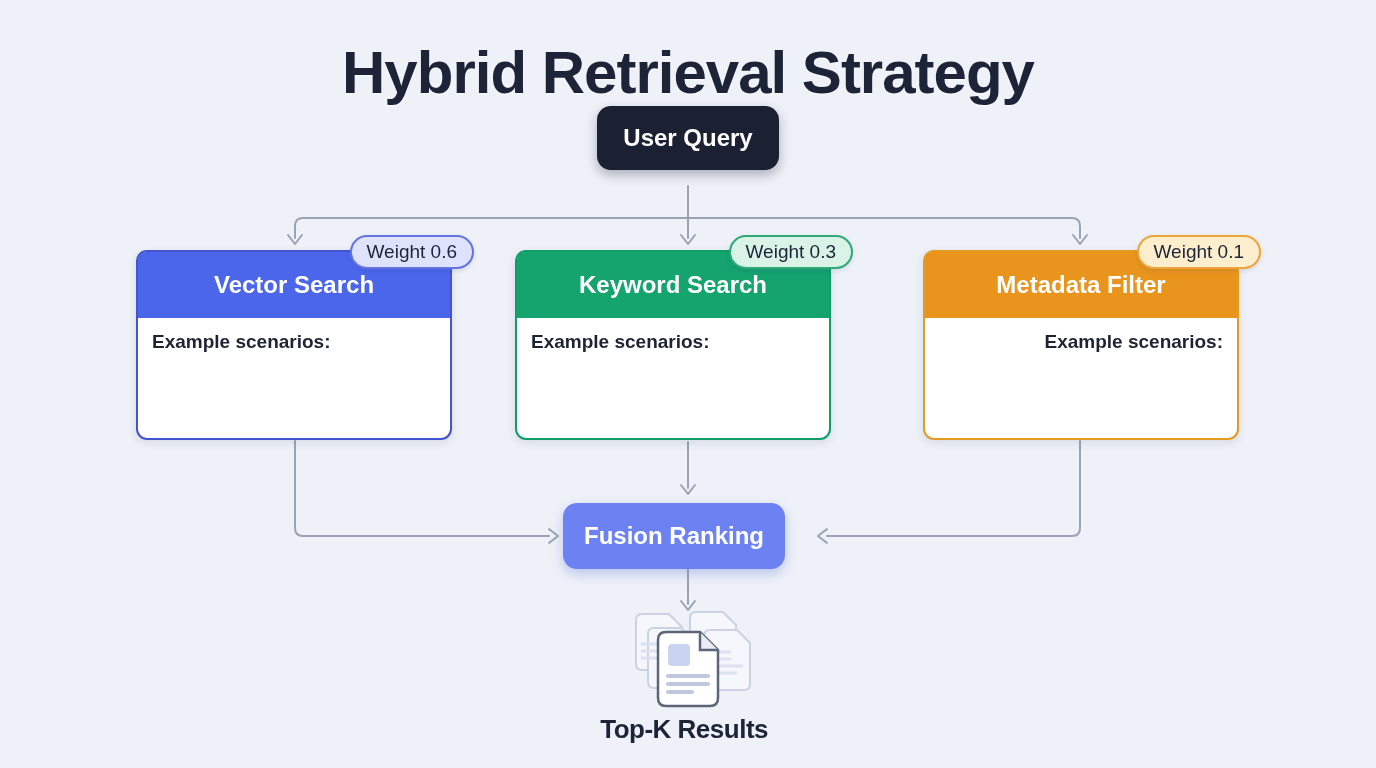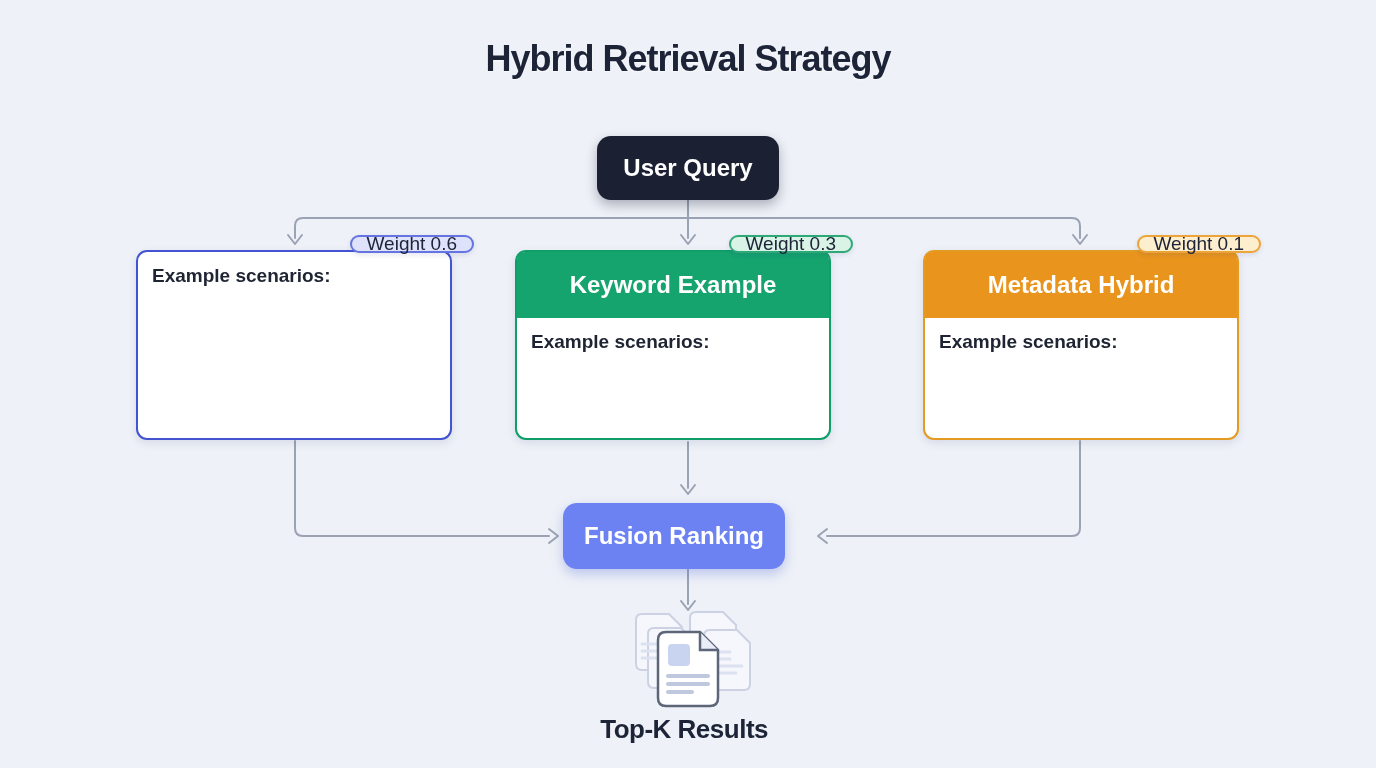--- a/index.html
+++ b/index.html
@@ -8,42 +8,42 @@
     font-family: "Liberation Sans", sans-serif;
     position: relative;
     background: #eef1f7;
   }
   .canvas { position: absolute; inset: 0; }
 
   .diagram-title {
     position: absolute;
     top: 38px; left: 0; width: 100%;
     text-align: center;
-    font-size: 36px;
+    font-size: 60px;
     font-weight: 800;
     letter-spacing: -1px;
     color: #1d2438;
     text-shadow: 0 1px 2px rgba(255,255,255,0.8);
   }
 
   svg.connectors {
     position: absolute; top: 0; left: 0;
     width: 1376px; height: 768px;
     pointer-events: none;
     z-index: 1;
   }
 
   .node {
     position: absolute;
     display: flex; align-items: center; justify-content: center;
     color: #ffffff;
     z-index: 2;
   }
   .user-query {
-    left: 597px; top: 136px; width: 182px; height: 64px;
+    left: 597px; top: 106px; width: 182px; height: 64px;
     border-radius: 14px;
     font-size: 24px; font-weight: 600;
     box-shadow: 0 5px 12px rgba(15, 20, 45, 0.30);
   }
   .fusion {
     left: 563px; top: 503px; width: 222px; height: 66px;
     border-radius: 14px;
     font-size: 24px; font-weight: 700;
     box-shadow: 0 5px 12px rgba(95, 115, 220, 0.35);
   }
@@ -75,21 +75,21 @@
   .card-body ul {
     list-style: disc;
     margin-left: 28px;
     font-size: 19px;
   }
   .card-body li { line-height: 30px; }
 
   .badge {
     position: absolute;
     top: -17px; right: -24px;
-    height: 18px;
+    height: 34px;
     padding: 0 15px;
     display: flex; align-items: center;
     border: 2px solid;
     border-radius: 17px;
     font-size: 19px;
     font-weight: 500;
     color: #1d2438;
     z-index: 3;
     box-shadow: 0 2px 5px rgba(40, 60, 120, 0.12);
   }
@@ -143,40 +143,41 @@
   </svg>
 
   <div class="node user-query" style="background: rgb(28, 32, 51);">
     <span>User Query</span>
   </div>
 
   <div class="card" style="left: 136px; border-color: rgb(67, 83, 210);">
     <div class="badge" style="background: rgb(222, 227, 251); border-color: rgb(101, 116, 225);">
       <span>Weight 0.6</span>
     </div>
+    <div class="card-header" style="background: rgb(75, 102, 233);">Vector Search</div>
     <div class="card-body">
       <div class="scenarios-heading">Example scenarios:</div>
     </div>
   </div>
 
   <div class="card" style="left: 515px; border-color: rgb(15, 158, 104);">
     <div class="badge" style="background: rgb(217, 243, 230); border-color: rgb(47, 168, 120);">
       <span>Weight 0.3</span>
     </div>
-    <div class="card-header" style="background: rgb(21, 163, 110);">Keyword Example</div>
+    <div class="card-header" style="background: rgb(21, 163, 110);">Keyword Search</div>
     <div class="card-body">
       <div class="scenarios-heading">Example scenarios:</div>
     </div>
   </div>
 
-  <div class="card" style="left: 923px; border-color: rgb(227, 155, 33);">
+  <div class="card" style="left: 923px; border-color: rgb(227, 155, 33); text-align: right;">
     <div class="badge" style="background: rgb(253, 238, 205); border-color: rgb(237, 164, 59);">
       <span>Weight 0.1</span>
     </div>
-    <div class="card-header" style="background: rgb(233, 148, 29);">Metadata Hybrid</div>
+    <div class="card-header" style="background: rgb(233, 148, 29);">Metadata Filter</div>
     <div class="card-body">
       <div class="scenarios-heading">Example scenarios:</div>
     </div>
   </div>
 
   <div class="node fusion" style="background: rgb(108, 130, 242);">
     <span>Fusion Ranking</span>
   </div>
 
   <div class="results">

